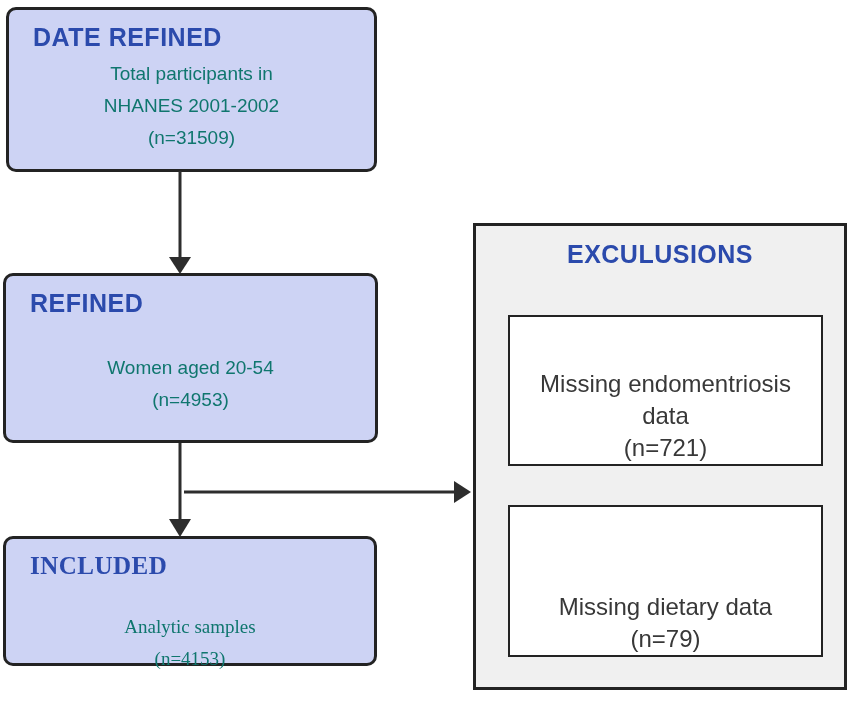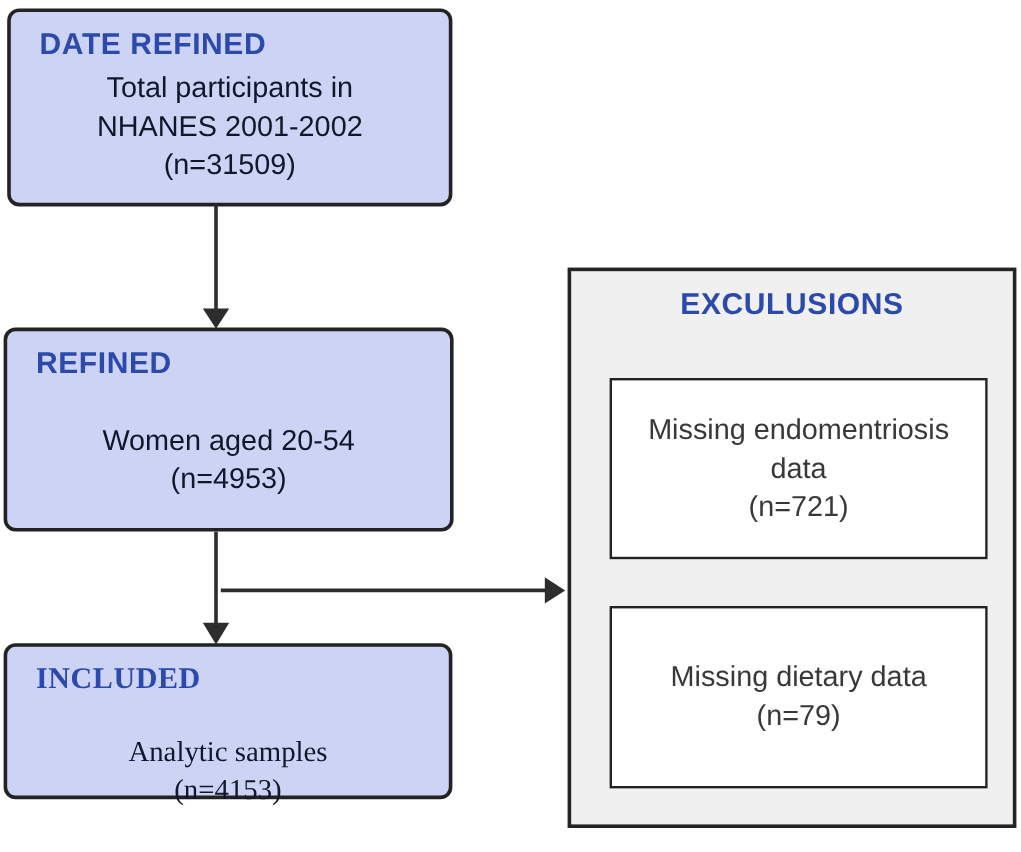--- a/index.html
+++ b/index.html
@@ -26,23 +26,23 @@
     font-weight: bold;
     color: #2b4aac;
     letter-spacing: 0.5px;
     white-space: nowrap;
   }
   .box-body {
     position: absolute;
     left: 0;
     right: 0;
     text-align: center;
-    font-size: 24px;
+    font-size: 19px;
     line-height: 32px;
-    color: #0f172a;
+    color: #0f766e;
   }
   #node-date-source { left: 6px;  top: 7px;   width: 371px; height: 165px; }
   #node-date-source .box-body { top: 48px; }
   #node-refined     { left: 3px;  top: 273px; width: 375px; height: 170px; }
   #node-refined .box-body { top: 76px; }
   #node-included    { left: 3px;  top: 536px; width: 374px; height: 130px; font-family: Liberation Serif, serif; }
   #node-included .box-body { top: 72px; }
 
   .graybox {
     position: absolute;
@@ -62,21 +62,21 @@
     letter-spacing: 0.5px;
   }
   .whitebox {
     position: absolute;
     background: #ffffff;
     border: 2px solid #232323;
     box-sizing: border-box;
     display: flex;
     flex-direction: column;
     align-items: center;
-    justify-content: center;
+    justify-content: flex-end;
     text-align: center;
     font-size: 24px;
     line-height: 32px;
     color: #383838;
   }
   #exclusion-item-1 { left: 32px; top: 89px;  width: 315px; height: 151px; }
   #exclusion-item-2 { left: 32px; top: 279px; width: 315px; height: 152px; }
 
   .arrow-layer {
     position: absolute;

